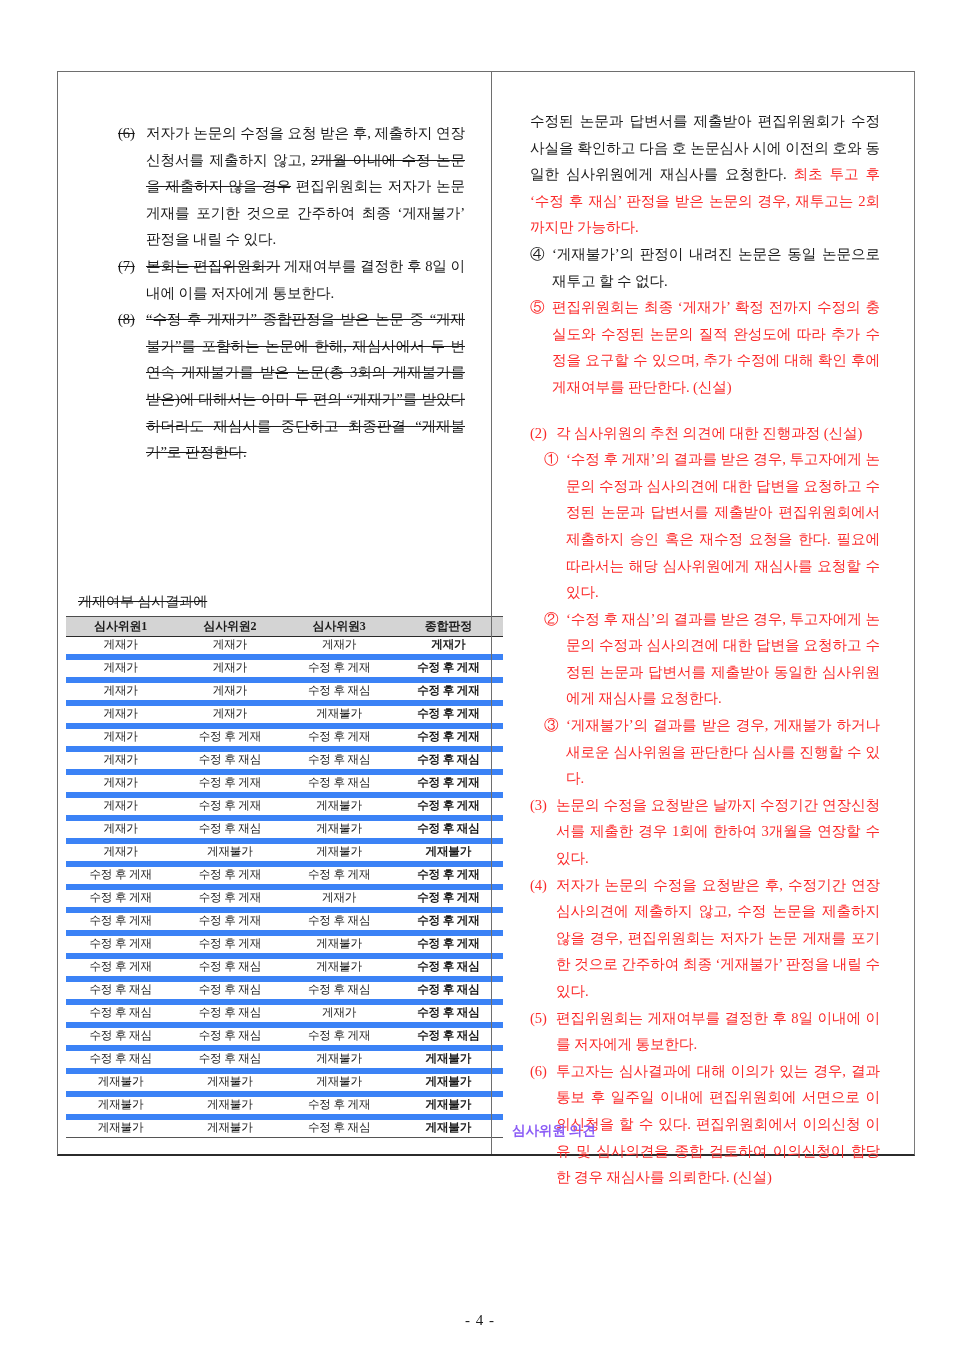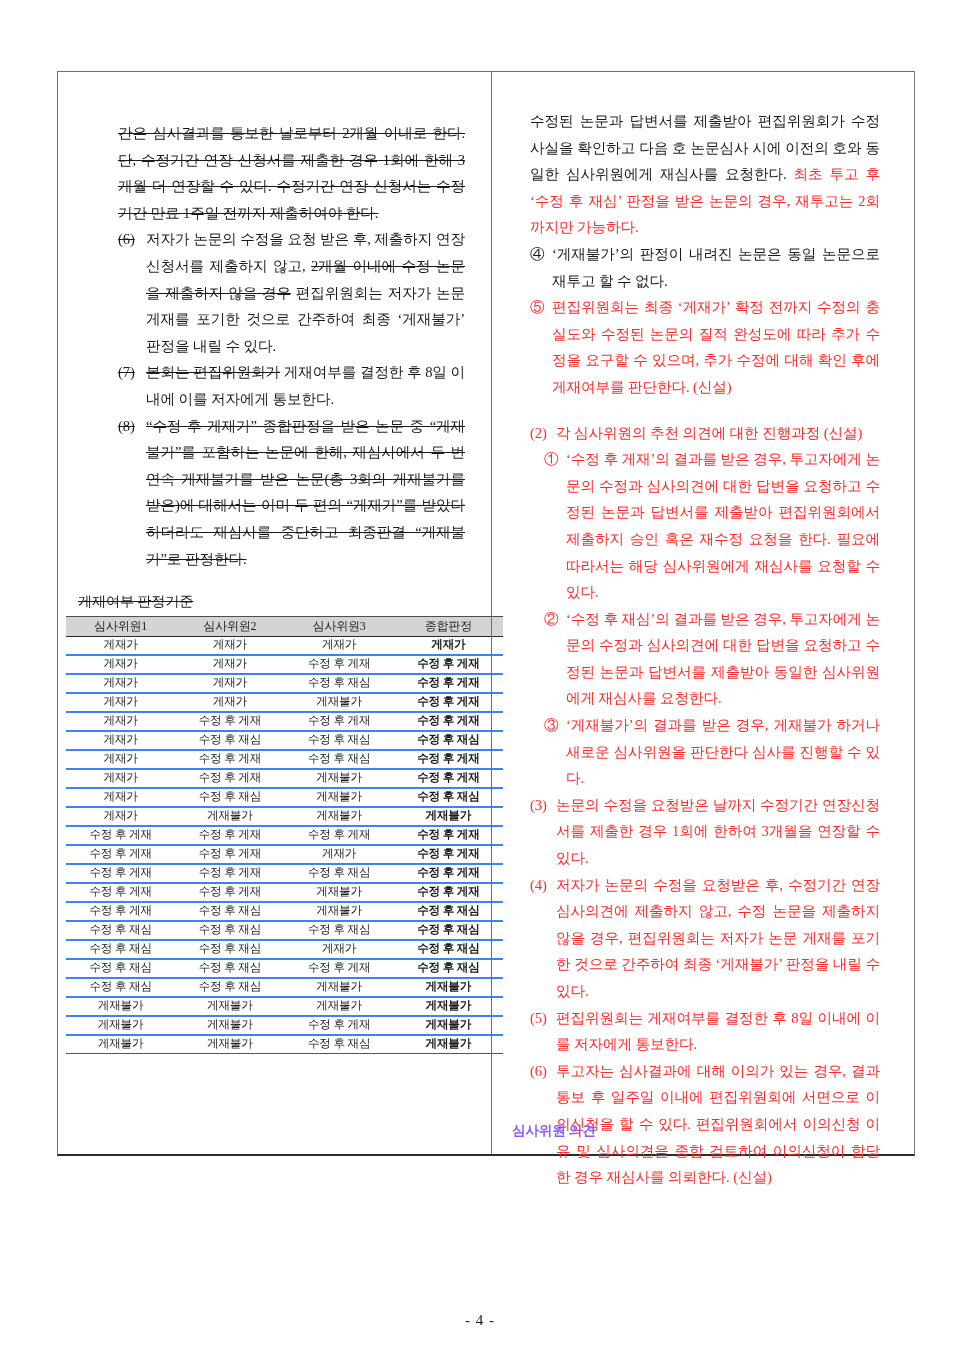--- a/index.html
+++ b/index.html
@@ -107,27 +107,27 @@
   table.judge th, table.judge td {
     font-size: 11.6px;
     text-align: center;
     padding: 1.2px 0 1.8px;
     letter-spacing: -0.2px;
     color: #1c1c1c;
     line-height: 14px;
   }
   table.judge thead th {
     background: #d4d4d4;
-    font-weight: normal;
+    font-weight: bold;
     border-top: 1.5px solid #4d4d4d;
     border-bottom: 1.5px solid #2a2a2a;
     font-size: 12px;
     padding: 2px 0 3px;
   }
-  table.judge tbody tr { border-bottom: 2px solid #3b82f6; }
+  table.judge tbody tr { border-bottom: 6px solid #3b82f6; }
   table.judge tbody tr:last-child { border-bottom: 1.6px solid #555; }
   table.judge tbody td:last-child { font-weight: bold; }
 
   
   .right-inner {
     position: absolute;
     left: 38px;
     top: 8px;
     width: 350px;
     margin-top: 28px;
@@ -160,40 +160,39 @@
 </style>
 </head>
 <body>
 
 <div id="page-frame">
   <div id="columns">
 
     <div class="col col-left">
       <div class="left-inner body-text">
 
-        <div class="lead-para struck">간은 심사결과를 통보한 날로부터 2개월 이내로 한다. 단, 수정기간 연장 신청서를 제출한 경우 1회에 한해 3개월 더 연장할 수 있다. 수정기간 연장 신청서는 수정기간 만료 1주일 전까지 제출하여야 한다.</div>
 
         <div id="left-items">
             <div class="li">
               <span class="li-marker w-num struck-marker">(6)</span>
               <span class="li-body"><span>저자가 논문의 수정을 요청 받은 후, 제출하지 연장 신청서를 제출하지 않고, </span><span class="struck">2개월 이내에 수정 논문을 제출하지 않을 경우</span><span> 편집위원회는 저자가 논문게재를 포기한 것으로 간주하여 최종 ‘게재불가’ 판정을 내릴 수 있다.</span></span>
             </div>
             <div class="li">
               <span class="li-marker w-num struck-marker">(7)</span>
               <span class="li-body"><span class="struck">본회는 편집위원회가</span><span> 게재여부를 결정한 후 8일 이내에 이를 저자에게 통보한다.</span></span>
             </div>
             <div class="li">
               <span class="li-marker w-num struck-marker">(8)</span>
               <span class="li-body"><span class="struck">“수정 후 게재가” 종합판정을 받은 논문 중 “게재불가”를 포함하는 논문에 한해, 재심사에서 두 번 연속 게재불가를 받은 논문(총 3회의 게재불가를 받은)에 대해서는 이미 두 편의 “게재가”를 받았다 하더라도 재심사를 중단하고 최종판결 “게재불가”로 판정한다.</span></span>
             </div>
           </div>
       </div>
 
       <div class="table-wrap">
-        <div class="table-title struck">게재여부 판정기준</div>
+        <div class="table-title struck">게재여부 심사결과에</div>
         <table class="judge">
           <thead>
             <tr id="judge-head-row">
                 <th>심사위원1</th>
                 <th>심사위원2</th>
                 <th>심사위원3</th>
                 <th>종합판정</th>
               </tr>
           </thead>
           <tbody id="judge-body">

